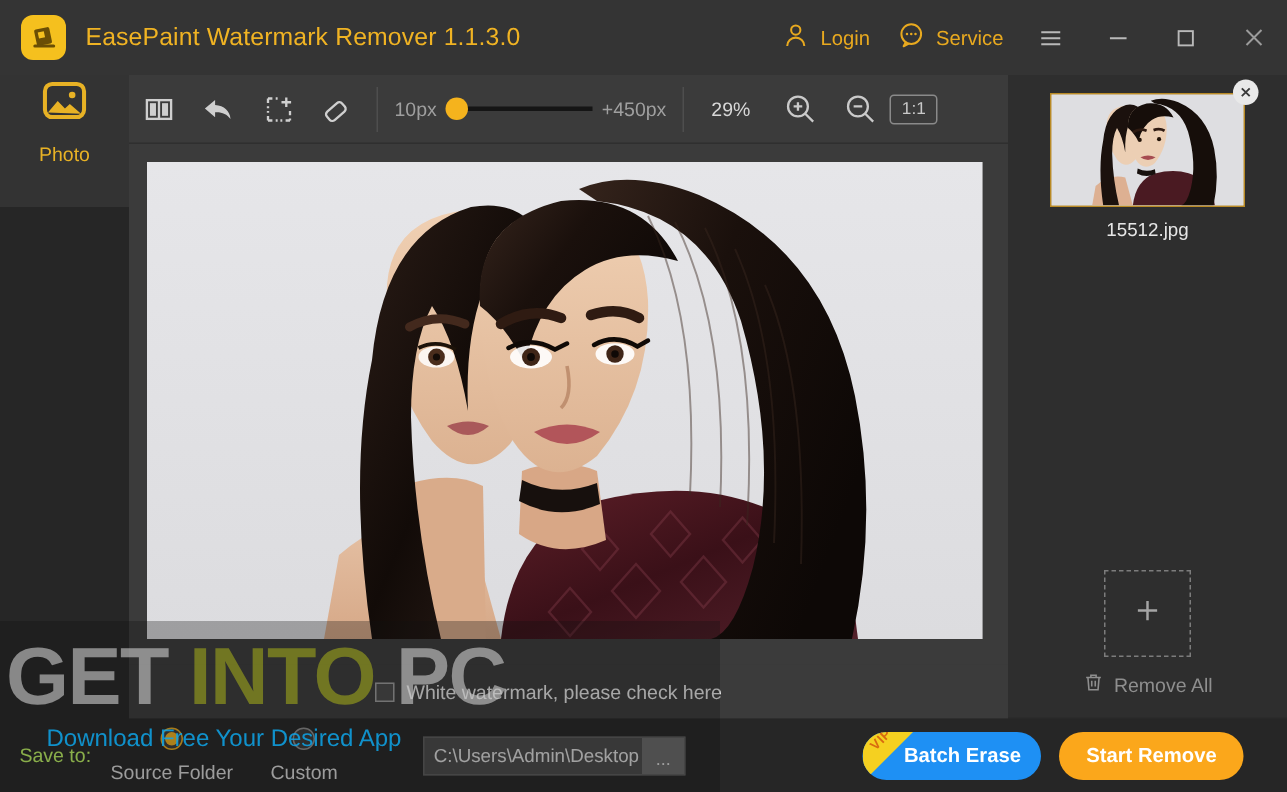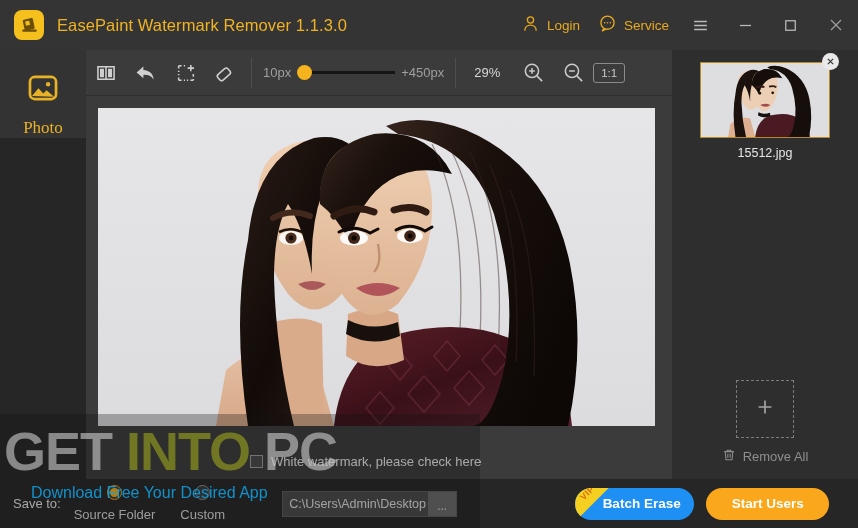--- a/index.html
+++ b/index.html
@@ -48,22 +48,22 @@
   }
 
   
   #sidebar {
     position: absolute; left: 0; top: 50px; width: 86px; height: 478px;
     background: #262626;
   }
   .side-item {
     height: 88px; width: 86px;
     display: flex; flex-direction: column;
-    align-items: center; justify-content: flex-end; gap: 8px;
-    font-size: 17px; color: #d8d8d8; font-family: Liberation Serif, serif;
+    align-items: center; justify-content: flex-start; gap: 8px;
+    font-size: 13px; color: #d8d8d8;
   }
   .side-item.active { background: #333333; color: #e8b225; }
 
   
   #toolbar {
     position: absolute; left: 86px; top: 50px; width: 586px; height: 46px;
     background: #3b3b3b;
     display: flex; align-items: center;
     border-bottom: 1px solid #2f2f2f;
   }
@@ -145,21 +145,21 @@
     display: flex; align-items: center; justify-content: center; gap: 7px;
     color: #8e8e8e; font-size: 13px;
   }
 
   
   #bottombar {
     position: absolute; left: 0; top: 479px; width: 858px; height: 49px;
     background: #262626;
     display: flex; align-items: center;
   }
-  #saveto { color: #e5e5e5; font-size: 13px; margin-left: 13px; }
+  #saveto { color: #bef264; font-size: 13px; margin-left: 13px; }
   .radio {
     width: 15px; height: 15px; border-radius: 50%;
     border: 1px solid #8d8d8d; background: #3a3a3a;
     display: flex; align-items: center; justify-content: center; flex: none;
   }
   .radio.on { border-color: #e8a91f; }
   .radio.on::after {
     content: ""; width: 9px; height: 9px; border-radius: 50%; background: #f0b020;
   }
   .radio-opt { display: flex; align-items: center; gap: 7px; color: #d8d8d8; font-size: 13px; flex-direction: column; }
@@ -545,21 +545,21 @@
       <div id="path-browse">...</div>
     </div>
 
     <div class="pill" id="batch-erase" style="margin-left:118px">
       <div id="vip-flag"></div>
       <div id="vip-text">VIP</div>
       <span style="position:relative;z-index:2;padding-left:14px">Batch Erase</span>
     </div>
 
     <div class="pill" id="start-erase" style="margin-left:12px">
-      <span>Start Users</span>
+      <span>Start Remove</span>
     </div>
   </div>
 
   <div id="wm-overlay">
     <div id="wm-shade"></div>
     <div id="wm-big">
       <span class="wm-gray">GET </span><span class="wm-olive">INTO </span><span class="wm-gray">PC</span>
     </div>
     <div id="wm-sub">Download Free Your Desired App</div>
   </div>

